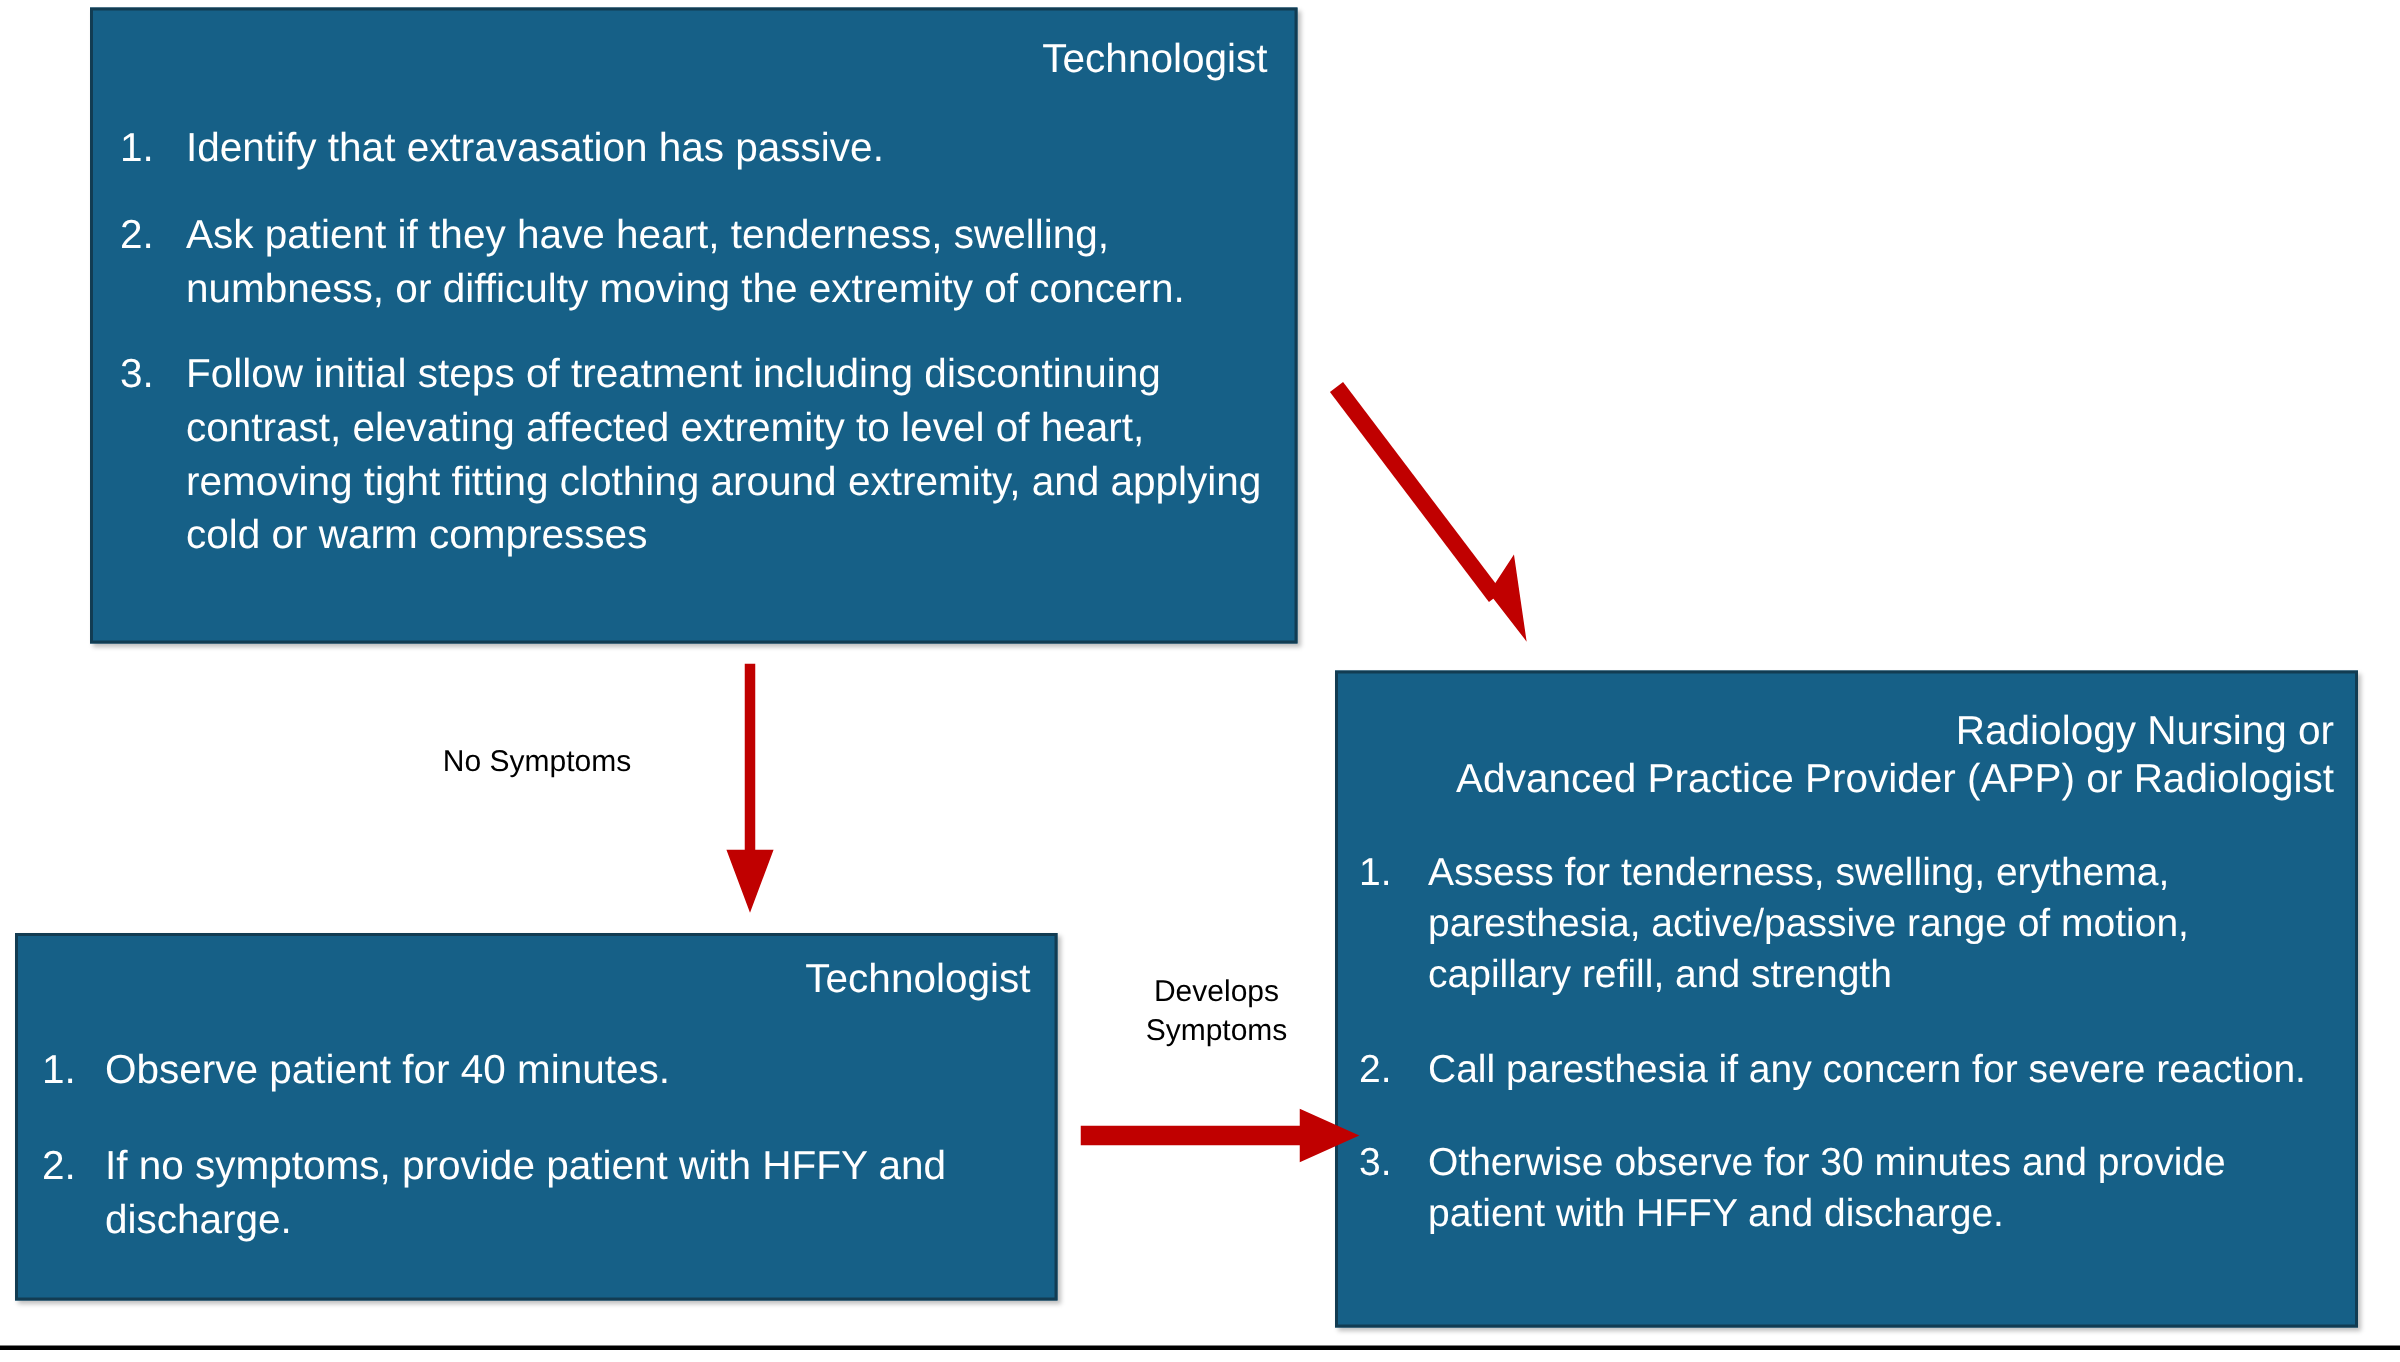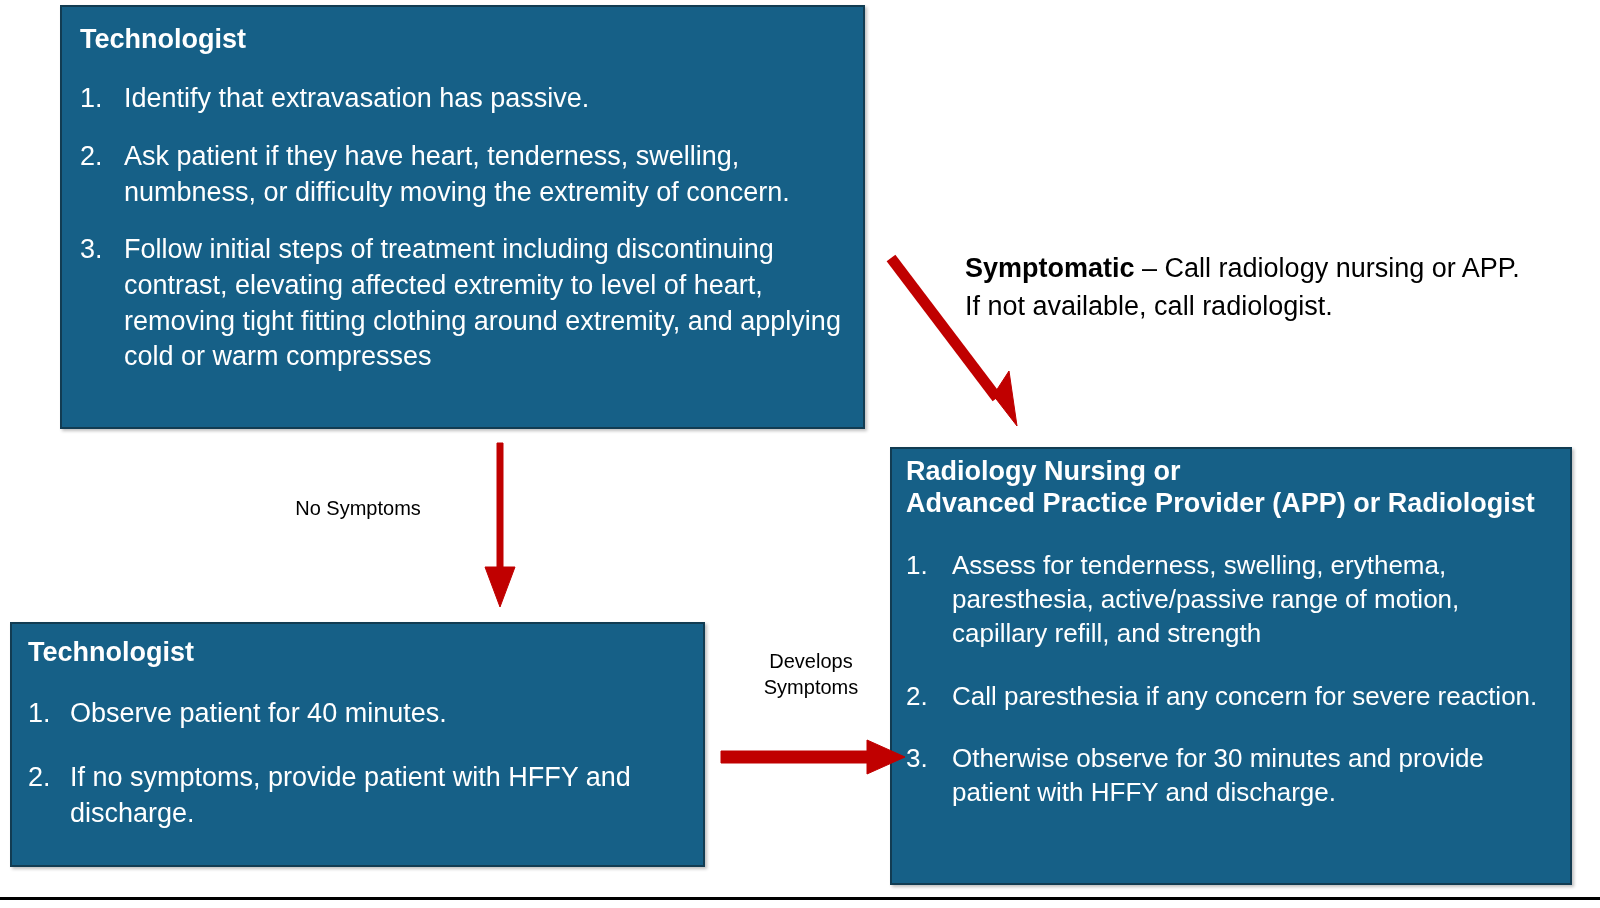--- a/index.html
+++ b/index.html
@@ -30,25 +30,25 @@
   
   .box {
     position: absolute;
     background: #166087;
     border: 2px solid #123c52;
     box-sizing: border-box;
     color: #ffffff;
     box-shadow: 2px 2px 3px rgba(0,0,0,0.25);
   }
   .box-title {
-    text-align: left;
+    text-align: right;
     font-size: 27px;
     line-height: 1.2;
     color: #ffffff;
-    font-weight: 700;
+    font-weight: 400;
   }
   .box-list {
     list-style: none;
     margin: 0;
     padding: 0;
   }
   .box-list li {
     display: flex;
     align-items: flex-start;
     font-size: 27px;
@@ -88,21 +88,21 @@
   #box-technologist-observe .box-list li { margin-bottom: 28px; }
   #box-technologist-observe .box-list li:last-child { margin-bottom: 0; }
   #box-technologist-observe .li-num { width: 42px; }
 
   
   #box-radiology-nursing {
     left: 890px;
     top: 447px;
     width: 682px;
     height: 438px;
-    padding: 6px 14px 8px 14px;
+    padding: 22px 14px 8px 14px;
   }
   #box-radiology-nursing .box-title { margin-bottom: 28px; }
   #box-radiology-nursing .box-list li { margin-bottom: 28px; font-size: 26px; }
   #box-radiology-nursing .box-list li:last-child { margin-bottom: 0; }
   #box-radiology-nursing .li-num { width: 46px; }
 
   
   .arrow-svg {
     position: absolute;
     overflow: visible;
@@ -208,19 +208,16 @@
   <svg class="arrow-svg" id="arrow-diagonal-symptomatic" width="165" height="190" viewBox="0 0 165 190">
     <line x1="16" y1="10" x2="122" y2="150" stroke="#c00000" stroke-width="11" stroke-linecap="butt"></line>
     <path d="M108 134 L142 178 L134 123 L121 143 Z" fill="#c00000" stroke="#c00000" stroke-width="1"></path>
   </svg>
 
   <div class="edge-label" id="label-no-symptoms" style="white-space: pre-line;">No Symptoms</div>
 
   <div class="edge-label" id="label-develops-symptoms" style="white-space: pre-line;">Develops
 Symptoms</div>
 
-  <div id="label-symptomatic">
-    <span class="strong">Symptomatic</span><span> – Call radiology nursing or APP. If not available, call radiologist.</span>
-  </div>
 
   <div class="page-rule bottom"></div>
 
 </div>
 
 </body></html>

